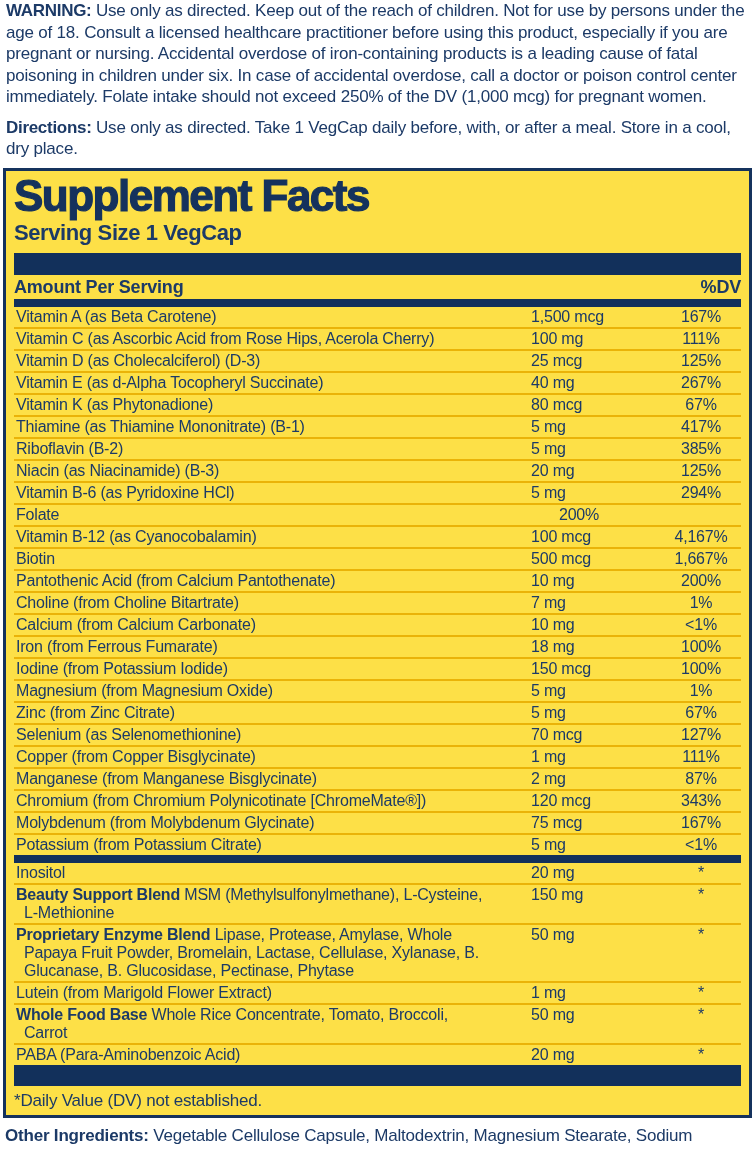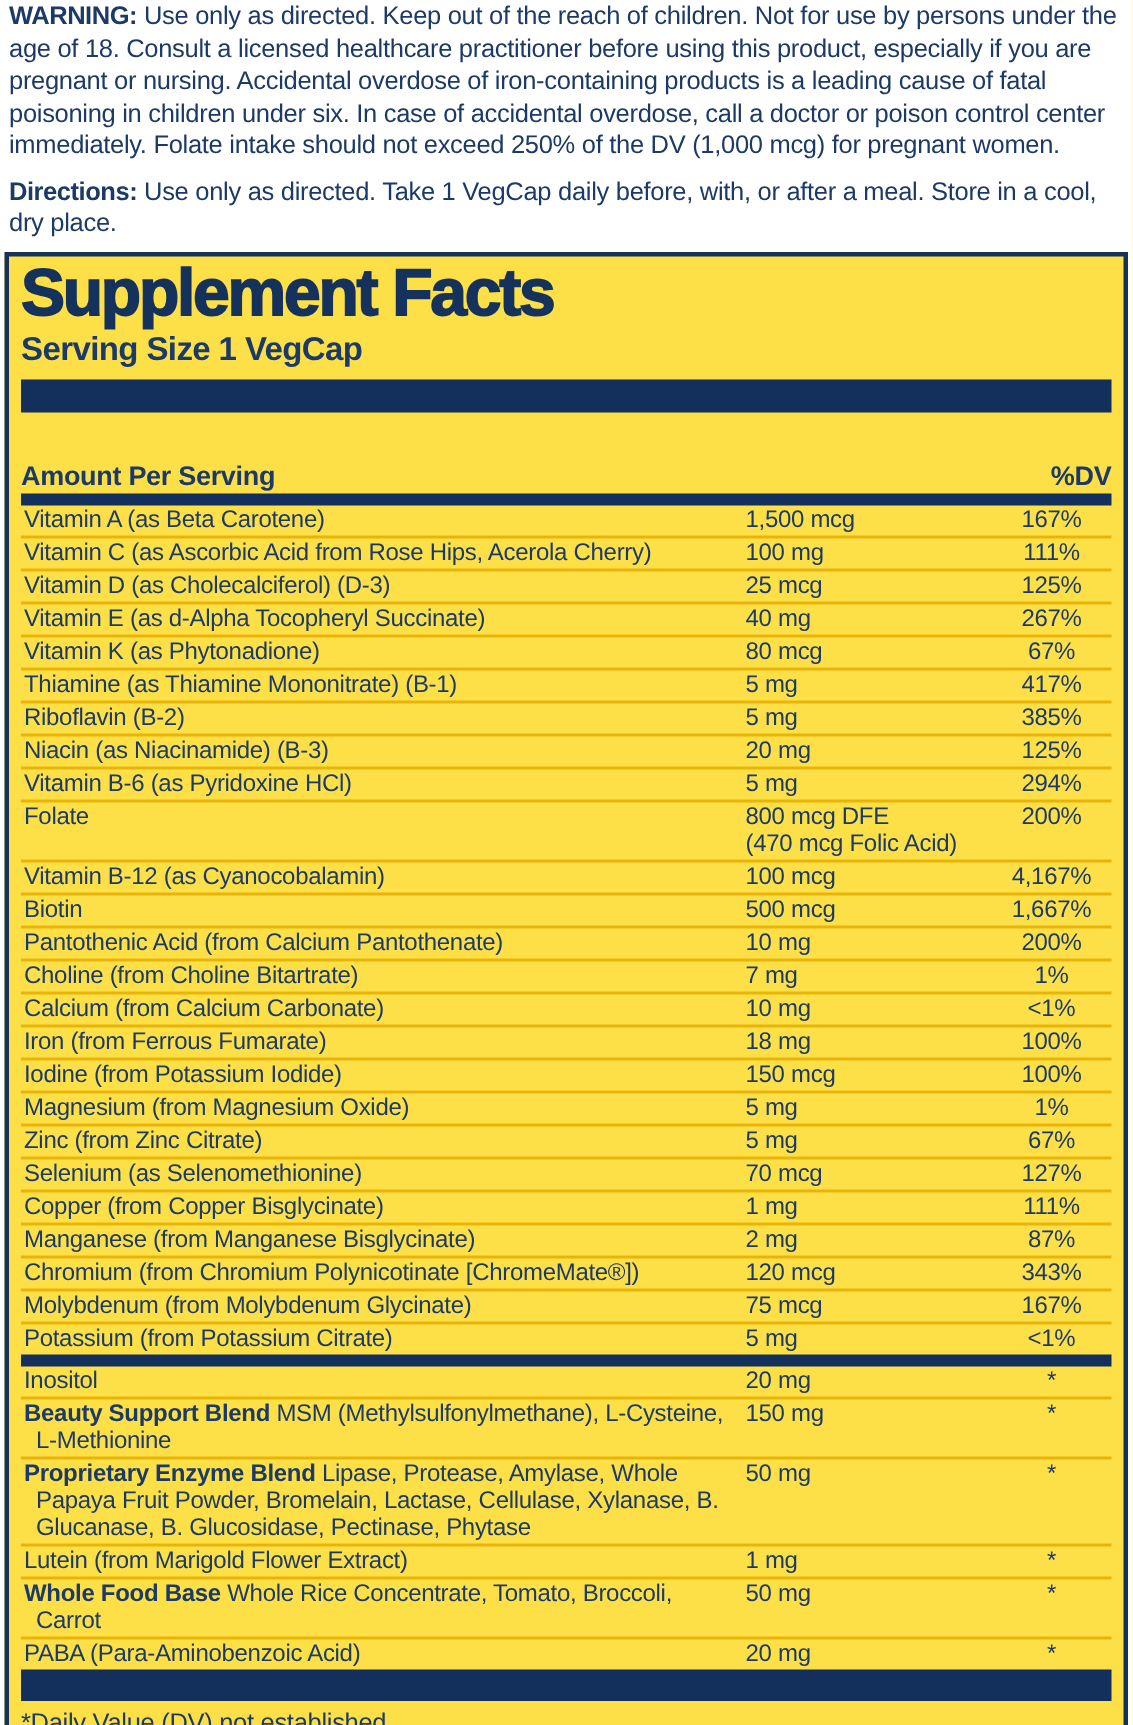--- a/index.html
+++ b/index.html
@@ -45,34 +45,33 @@
   .bar.thin   { height: 8px; }
   .bar.bottom { height: 21px; }
   .head-row {
     display: flex;
     justify-content: space-between;
     align-items: center;
     padding: 2px 8px;
     font-weight: bold;
     font-size: 18px;
     line-height: 20px;
-    margin-top: 30px;
   }
   .sf-rows { margin: 0 8px; }
   .row {
     display: grid;
     grid-template-columns: 1fr 168px 76px;
     align-items: start;
     padding: 1px 0;
     font-size: 16px;
     line-height: 18px;
   }
   .row + .row { border-top: 2px solid #eab308; }
   .cell.name { padding-left: 10px; text-indent: -8px; padding-right: 6px; }
-  .cell.amt  { padding-right: 4px; }
+  .cell.amt  { padding-right: 4px; margin-left: 34px; }
   .cell.dv   { text-align: center; padding-right: 4px; }
   .footnote {
     padding: 4px 8px 0 8px;
     font-size: 17px;
     line-height: 21px;
   }
   .bottom-text {
     margin: 7px 5px 0 5px;
     font-size: 17px;
     line-height: 21.5px;
@@ -139,21 +138,20 @@
         <div class="cell amt">20 mg</div>
         <div class="cell dv">125%</div>
       </div>
       <div class="row">
         <div class="cell name">Vitamin B-6 (as Pyridoxine HCl)</div>
         <div class="cell amt">5 mg</div>
         <div class="cell dv">294%</div>
       </div>
       <div class="row">
         <div class="cell name">Folate</div>
-        <div class="cell amt">800 mcg DFE<br>(470 mcg Folic Acid)</div>
         <div class="cell dv">200%</div>
       </div>
       <div class="row">
         <div class="cell name">Vitamin B-12 (as Cyanocobalamin)</div>
         <div class="cell amt">100 mcg</div>
         <div class="cell dv">4,167%</div>
       </div>
       <div class="row">
         <div class="cell name">Biotin</div>
         <div class="cell amt">500 mcg</div>

